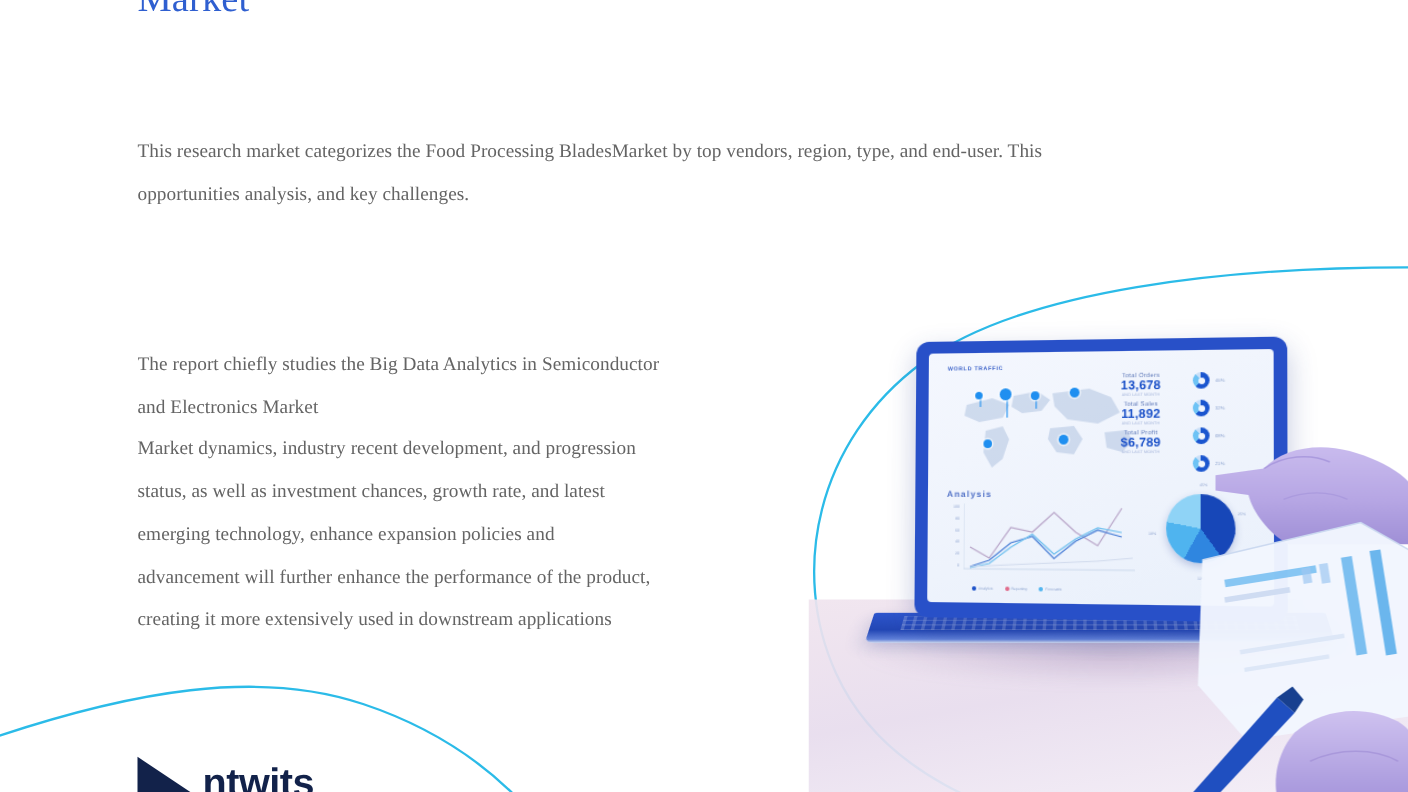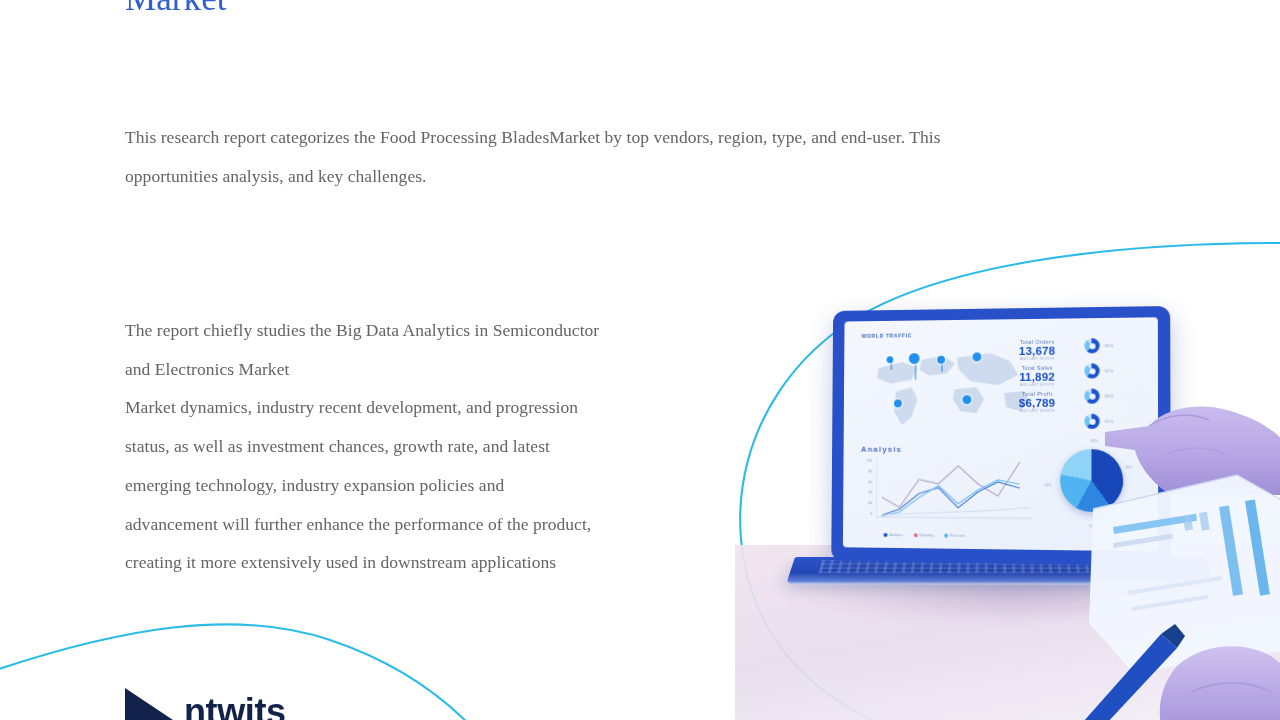--- a/index.html
+++ b/index.html
@@ -258,30 +258,30 @@
     <path d="M 1280 243 C 1120 243 930 262 838 330 C 742 401 718 520 760 612 C 800 700 900 745 1010 760" fill="none" stroke="#2bbbe8" stroke-width="2.1" stroke-linecap="round"></path>
 
     <path d="M -10 672 C 120 628 235 608 330 640 C 420 670 470 720 500 760" fill="none" stroke="#2bbbe8" stroke-width="2.1" stroke-linecap="round"></path>
   </svg>
 
   <div class="headings">
     <div class="title-market">Market</div>
   </div>
 
   <div class="body-block" id="para-1">
-    <div class="body-line">This research report categorizes the Food Processing BladesMarket by top vendors, region, type, and end-user. This</div>
+    <div class="body-line">This research market categorizes the Food Processing BladesMarket by top vendors, region, type, and end-user. This</div>
     <div class="body-line">opportunities analysis, and key challenges.</div>
   </div>
 
   <div class="body-block" id="para-2">
     <div class="body-line">The report chiefly studies the Big Data Analytics in Semiconductor</div>
     <div class="body-line">and Electronics Market</div>
     <div class="body-line">Market dynamics, industry recent development, and progression</div>
     <div class="body-line">status, as well as investment chances, growth rate, and latest</div>
-    <div class="body-line">emerging technology, industry expansion policies and</div>
+    <div class="body-line">emerging technology, enhance expansion policies and</div>
     <div class="body-line">advancement will further enhance the performance of the product,</div>
     <div class="body-line">creating it more extensively used in downstream applications</div>
   </div>
 
   <div class="photo">
 
     <div class="desk"></div>
     <div class="desk-shadow"></div>
 
     <div class="laptop-base">

